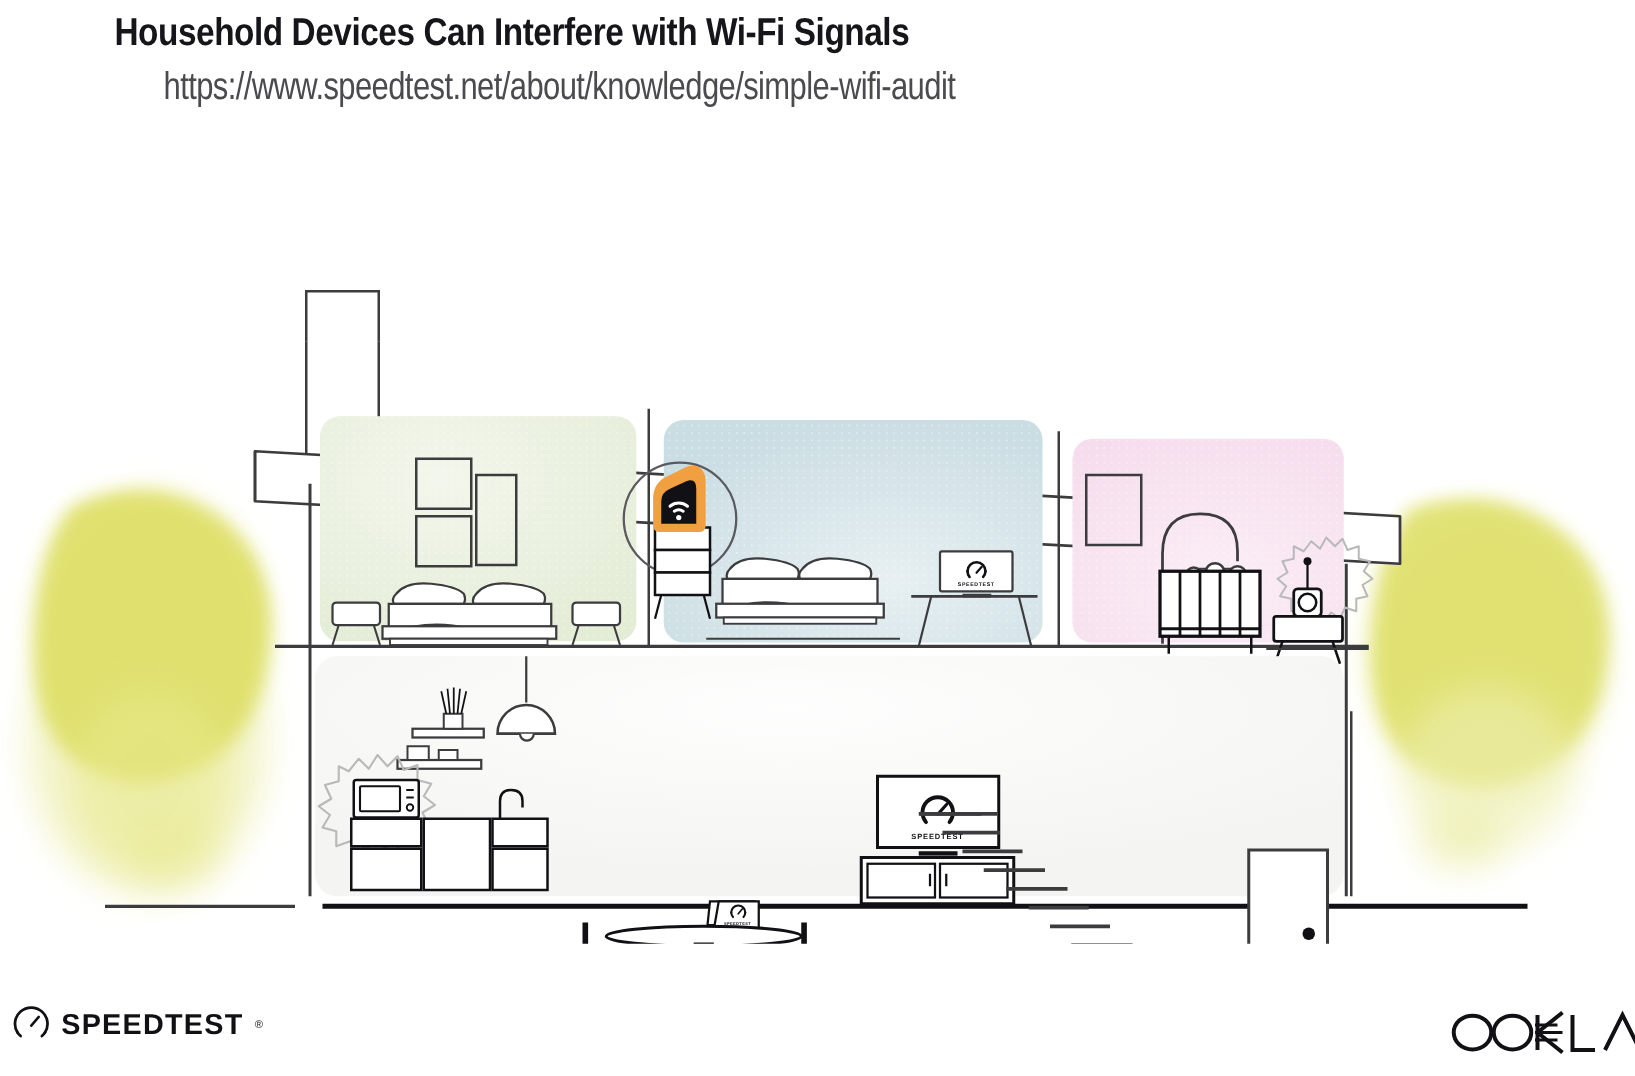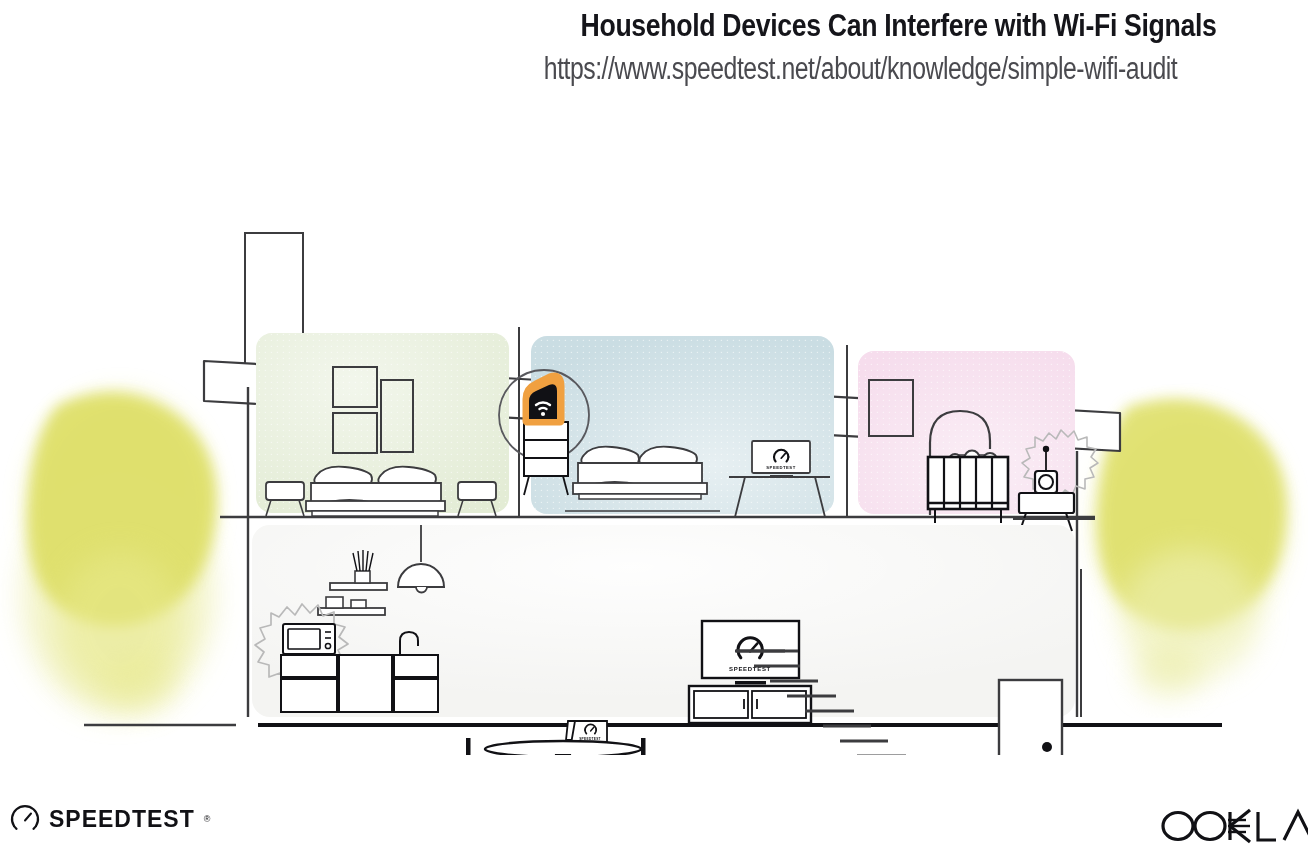--- a/index.html
+++ b/index.html
@@ -20,21 +20,21 @@
     height: 861px;
     background: #ffffff;
   }
 
   
   .header {
     position: absolute;
     top: 0;
     left: 0;
     width: 1308px;
-    text-align: right;
+    text-align: left;
   }
   .title {
     margin: 0;
     padding-top: 8px;
     font-family: "Liberation Sans", sans-serif;
     font-size: 31px;
     font-weight: bold;
     letter-spacing: -0.4px;
     color: #15151a;
     transform: scaleX(0.86);

